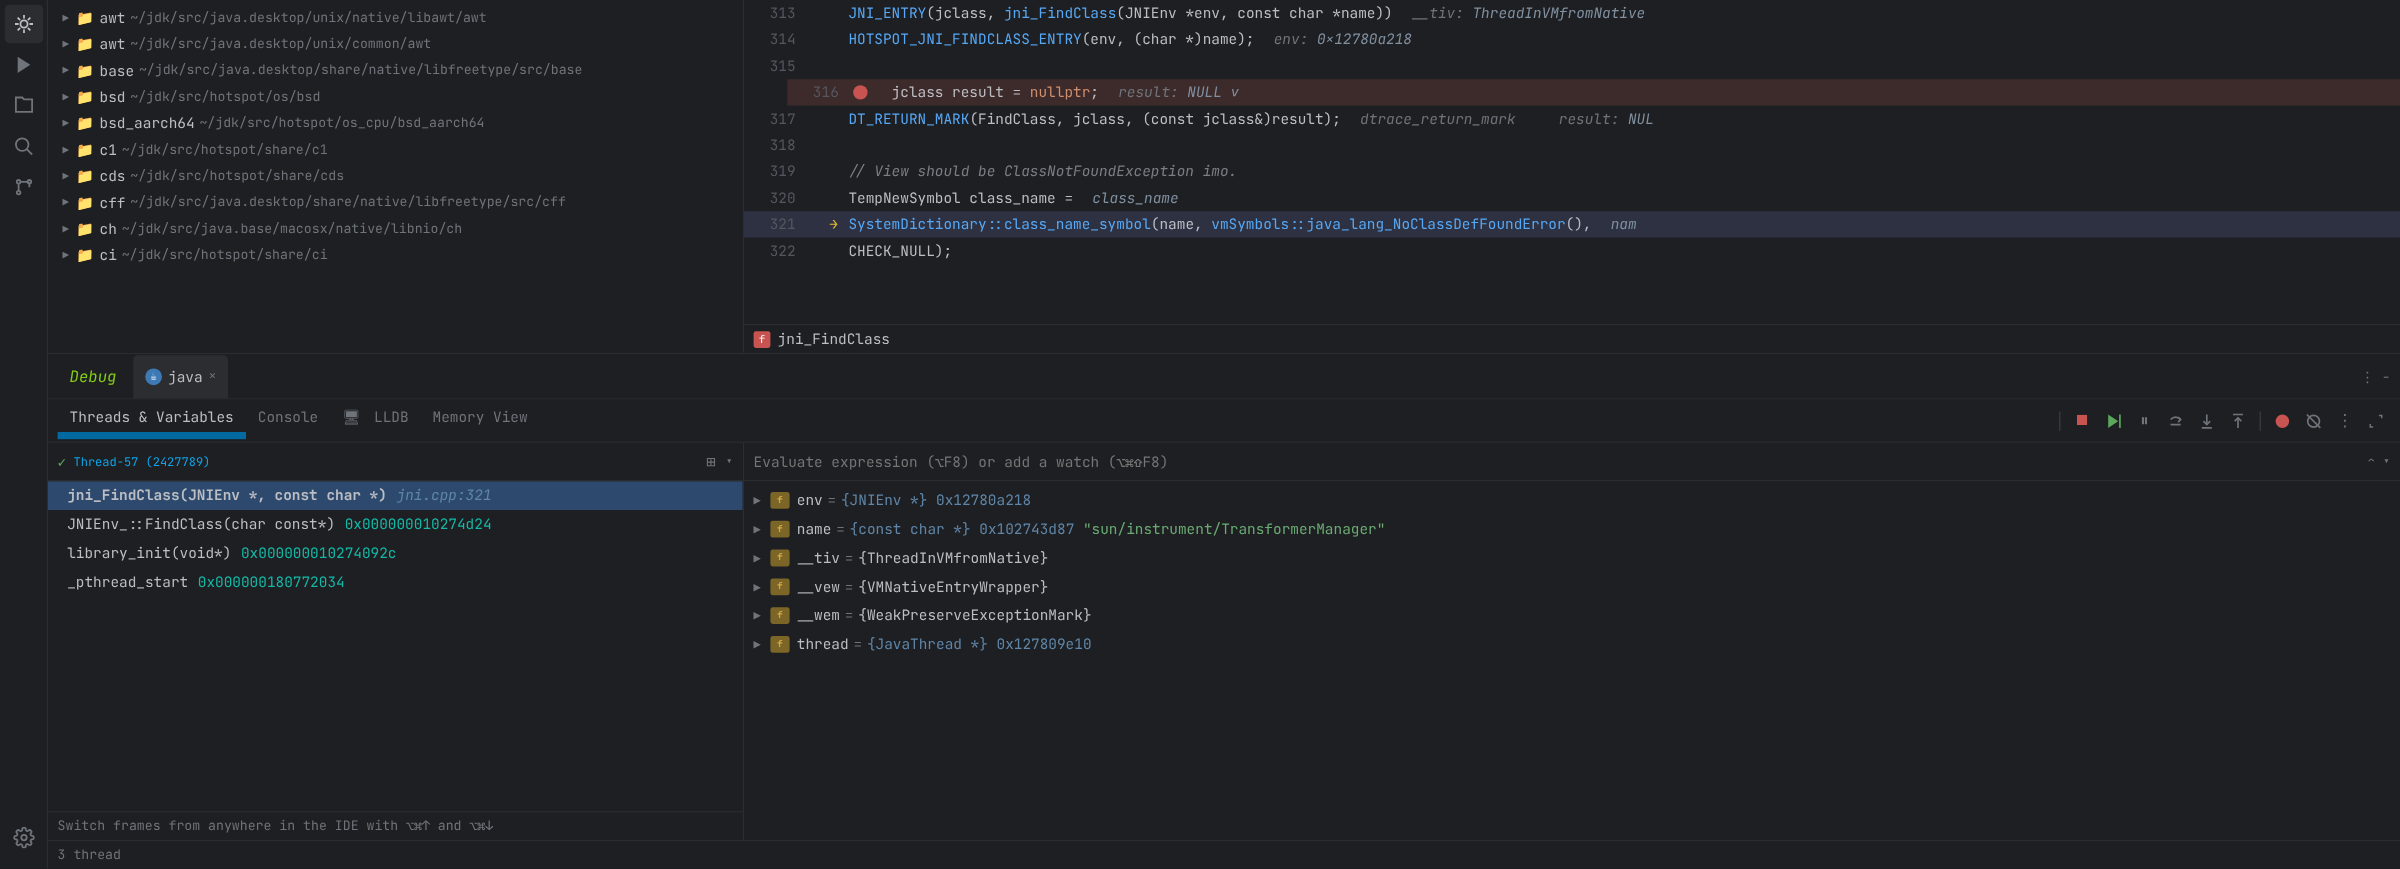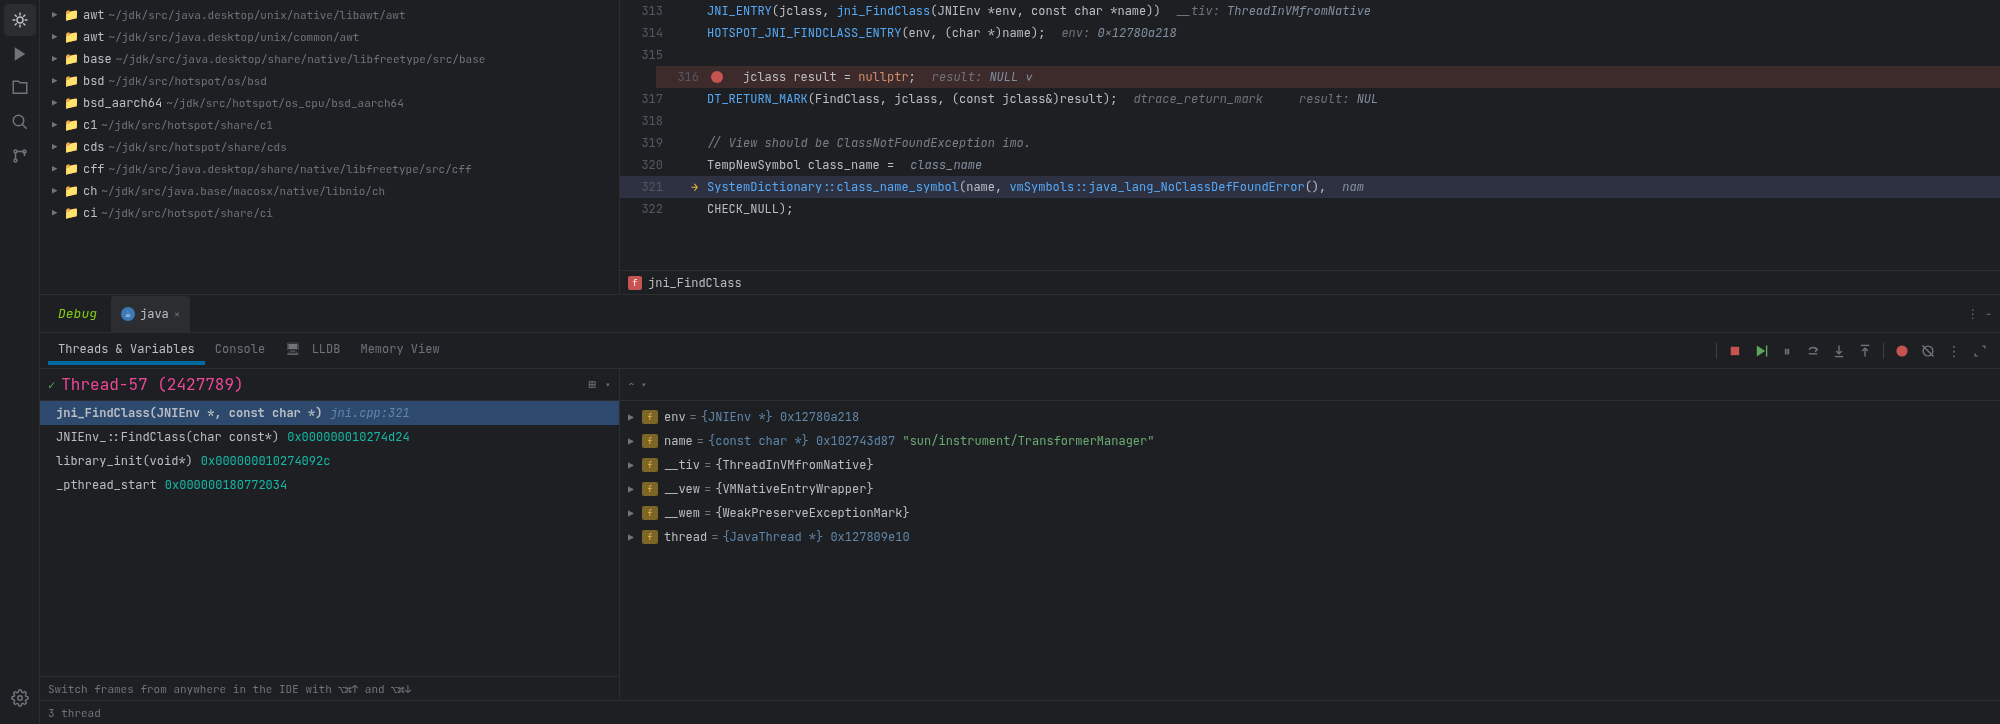--- a/index.html
+++ b/index.html
@@ -261,21 +261,21 @@
       display: flex;
       align-items: center;
       gap: 0;
       flex: 1;
     }
     .toolbar-tab {
       padding: 4px 10px;
       cursor: pointer;
       font-size: 12px;
       color: #bcbec4;
-      border-bottom: 4px solid #0369a1;
+      border-bottom: 6px solid #0369a1;
     }
     .toolbar-tab.inactive {
       border-bottom-color: transparent;
       color: #6f737a;
     }
     .toolbar-sep {
       width: 1px;
       height: 16px;
       background: #3c3f41;
       margin: 0 4px;
@@ -353,22 +353,22 @@
       gap: 6px;
     }
     .thread-item.active-thread {
       background: #2d4a6e;
     }
     .check-icon {
       color: #5ca75c;
       font-size: 12px;
     }
     .thread-label {
-      font-size: 16px;
-      color: #ec4899;
+      font-size: 10px;
+      color: #0ea5e9;
     }
 
     .stack-item {
       height: 24px;
       display: flex;
       align-items: center;
       padding: 0 16px;
       cursor: pointer;
       gap: 4px;
     }
@@ -826,20 +826,21 @@
         </div>
 
         <div class="switch-frames-hint">
           <span>Switch frames from anywhere in the IDE with ⌥⌘↑ and ⌥⌘↓</span>
         </div>
       </div>
 
       <div class="variables-panel">
 
         <div class="eval-bar">
+          <input class="eval-input" type="text" readonly="" placeholder="Evaluate expression (⌥F8) or add a watch (⌥⌘⇧F8)" style="">
           <div class="eval-right">
             <span style="cursor:pointer; font-size:11px;">⌃</span>
             <span style="cursor:pointer; font-size:11px;">▾</span>
           </div>
         </div>
 
         <div class="var-list">
 
           <div class="var-item">
             <span class="var-arrow">▶</span>

